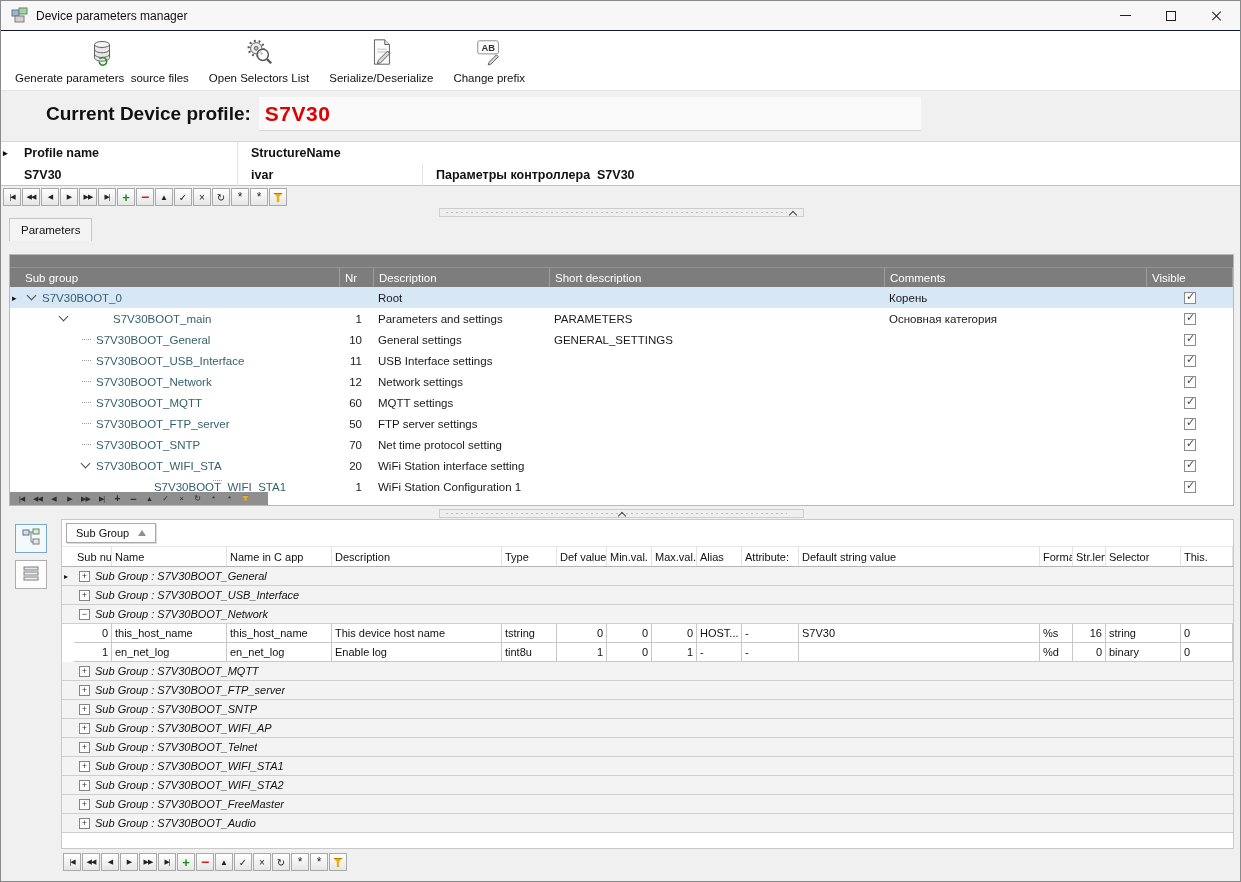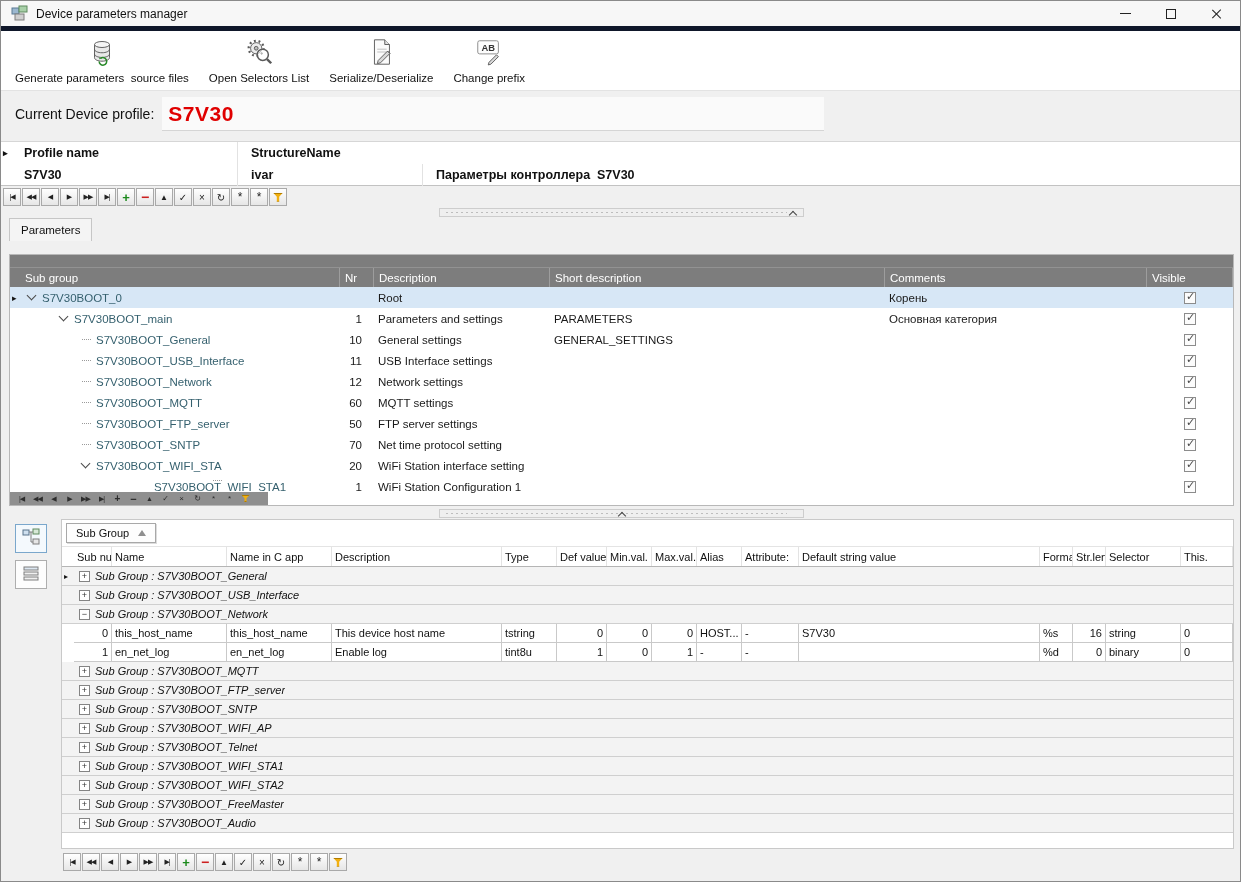--- a/index.html
+++ b/index.html
@@ -1,39 +1,39 @@
 <!DOCTYPE html>
 <html><head>
 <meta charset="utf-8">
 <style>
   html,body{margin:0;padding:0;background:#d4d4d4;font-family:"Liberation Sans",sans-serif;}
   .window{position:relative;width:1241px;height:882px;background:#f0f0f0;border:1px solid #8a8a8a;box-sizing:border-box;overflow:hidden;font-size:12px;color:#111;}
 
   
-  .titlebar{position:absolute;top:0;left:0;right:0;height:30px;background:#f7f7f7;border-bottom:5px solid #0f172a;display:flex;align-items:center;padding-left:10px;box-sizing:border-box;}
+  .titlebar{position:absolute;top:0;left:0;right:0;height:30px;background:#f7f7f7;border-bottom:1px solid #0f172a;display:flex;align-items:center;padding-left:10px;box-sizing:border-box;}
   .appicon{width:17px;height:17px;margin-right:8px;flex:none;}
   .wtitle{font-size:12px;color:#111;}
   .wbtns{margin-left:auto;display:flex;height:100%;}
   .wbtn{width:46px;height:100%;display:flex;align-items:center;justify-content:center;}
   .ic-min{width:11px;height:1px;background:#222;display:block;}
   .ic-max{width:10px;height:10px;border:1px solid #222;display:block;box-sizing:border-box;}
   .ic-close{position:relative;width:12px;height:12px;display:block;}
   .ic-close::before,.ic-close::after{content:"";position:absolute;left:5px;top:0;width:1.4px;height:12px;background:#222;}
   .ic-close::before{transform:rotate(45deg);}
   .ic-close::after{transform:rotate(-45deg);}
 
   
   .toolbar{position:absolute;top:30px;left:0;right:0;height:60px;background:#fff;border-bottom:1px solid #e3e3e3;display:flex;align-items:flex-start;padding:4px 4px 0 4px;box-sizing:border-box;}
   .tbtn{display:flex;flex-direction:column;align-items:center;gap:2px;padding:2px 10px;background:transparent;border:none;cursor:default;}
   .tbtn svg{width:30px;height:30px;}
   .tlbl{font-size:11.5px;color:#111;white-space:pre;}
 
   
   .profilebar{position:absolute;top:92px;left:0;right:0;height:42px;display:flex;align-items:center;padding-left:14px;box-sizing:border-box;gap:8px;}
-  .pb-label{font-weight:normal;font-size:14px;white-space:pre;}
+  .pb-label{font-weight:bold;font-size:19px;white-space:pre;margin-left:31px;}
   .pb-valuebox{width:662px;height:34px;background:#fafafa;border-bottom:1px solid #d5d5d5;display:flex;align-items:center;padding-left:6px;box-sizing:border-box;}
   .pb-value{color:#e00000;font-weight:bold;font-size:21px;letter-spacing:.5px;}
 
   
   .pgrid{position:absolute;top:140px;left:0;right:0;height:45px;background:#fff;border-top:1px solid #d6d6d6;border-bottom:1px solid #c2c2c2;box-sizing:border-box;}
   .pgrow{display:grid;grid-template-columns:10px 227px 185px 1fr;height:22px;align-items:center;font-weight:bold;font-size:12.5px;}
   .pgc{padding-left:4px;border-right:1px solid #e2e2e2;height:100%;display:flex;align-items:center;white-space:pre;overflow:hidden;margin-left:9px;}
   .pgc:last-child{border-right:none;}
   .pg-mark{font-size:9px;color:#111;padding-left:2px;}
 
@@ -62,21 +62,21 @@
   
   .treegrid{position:absolute;top:253px;left:8px;width:1225px;height:252px;background:#fff;border:1px solid #b8b8b8;box-sizing:border-box;overflow:hidden;}
   .tg-band{height:12px;background:#7d7d7d;border-bottom:1px solid #929292;}
   .tg-cols{display:grid;grid-template-columns:10px 320px 34px 176px 335px 262px 86px;}
   .tg-header{height:19px;background:#7d7d7d;color:#fff;align-items:center;font-size:11.5px;}
   .tg-h{padding-left:5px;border-right:1px solid rgba(255,255,255,.25);height:100%;display:flex;align-items:center;white-space:nowrap;overflow:hidden;}
   .trow{height:21px;align-items:center;font-size:11.5px;background:#fff;}
   .trow.sel{background:#d7e7f6;}
   .tg-ind{font-size:9px;color:#111;padding-left:2px;}
   .tg-name{color:#35606e;display:flex;align-items:center;white-space:nowrap;overflow:hidden;}
-  .lvl1{padding-left:8px;} .lvl2{padding-left:40px;} .lvl3{padding-left:62px;} .lvl4{padding-left:80px;flex-direction:column;}
+  .lvl1{padding-left:8px;} .lvl2{padding-left:40px;gap:39px;} .lvl3{padding-left:62px;} .lvl4{padding-left:80px;flex-direction:column;}
   .chev{width:6px;height:6px;border-right:1.4px solid #4a4a4a;border-bottom:1.4px solid #4a4a4a;transform:rotate(45deg);margin:-4px 7px 0 0;flex:none;}
   .leafline{width:9px;border-top:1px dotted #9a9a9a;margin-right:5px;flex:none;}
   .tg-c{padding-left:4px;color:#1a1a1a;white-space:nowrap;overflow:hidden;}
   .tg-nr{text-align:right;padding-right:12px;padding-left:0;}
   .tg-vis{display:flex;justify-content:center;padding-left:0;}
   .cb{width:12px;height:12px;border:1px solid #8c8c8c;background:#fcfcfc;display:inline-block;position:relative;box-sizing:border-box;}
   .cb.on::after{content:"✓";position:absolute;left:1px;top:-3px;font-size:11px;color:#4a4a4a;}
   .navstrip{position:absolute;left:0;bottom:0;width:258px;height:13px;background:#8f8f8f;display:flex;align-items:center;padding-left:4px;box-sizing:border-box;}
   .navstrip .navbtn{width:15px;height:12px;border:none;background:transparent;box-shadow:none;font-size:7px;color:#2d2d2d;}
   .navstrip .navbtn.green{font-size:10px;} .navstrip .navbtn.red{font-size:11px;}

